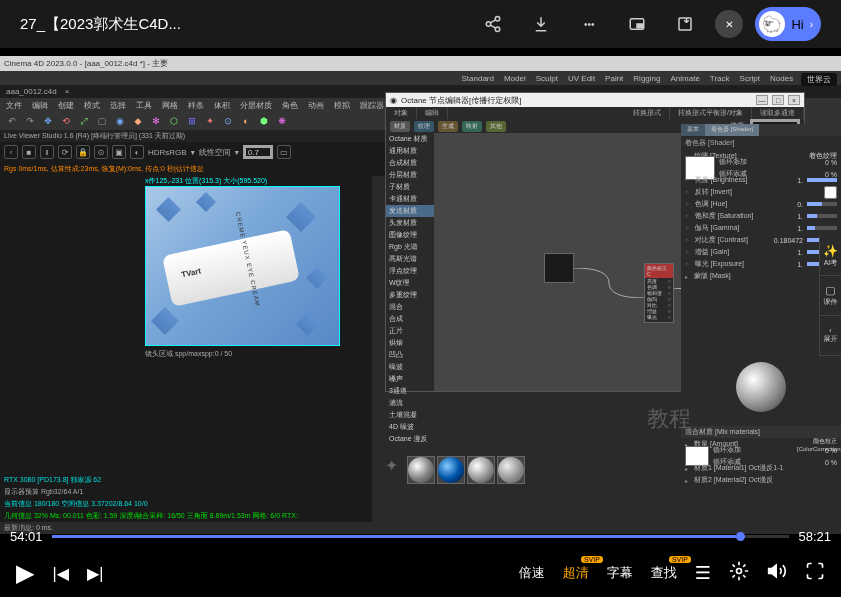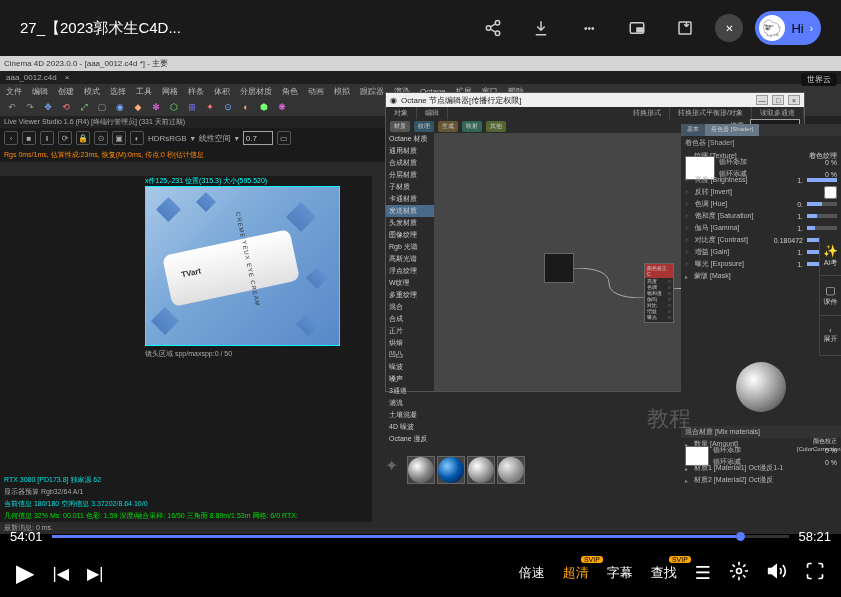--- a/index.html
+++ b/index.html
@@ -1,19 +1,19 @@
 <!DOCTYPE html>
 <html><head>
 <meta charset="utf-8">
 <style>
 *{margin:0;padding:0;box-sizing:border-box;font-family:"Microsoft YaHei",sans-serif}
 body{background:#000;width:841px;height:597px;overflow:hidden;position:relative;color:#ccc;font-size:10px}
 
 
-.header{height:56px;background:#1a1a1a;display:flex;align-items:center;padding:16px 20px;gap:12px}
+.header{height:48px;background:#1a1a1a;display:flex;align-items:center;padding:16px 20px;gap:12px}
 .title{color:#fff;font-size:15px;font-weight:500;flex:1}
 .hdr-icon{width:24px;height:24px;display:flex;align-items:center;justify-content:center;color:#ccc;cursor:pointer;margin:0 6px}
 .hdr-close{width:28px;height:28px;border-radius:50%;background:#444;display:flex;align-items:center;justify-content:center;color:#fff}
 .summary-btn{color:#fff;font-size:14px;padding:4px 8px}
 .avatar-pill{background:#5b7cff;border-radius:20px;padding:4px 8px 4px 4px;display:flex;align-items:center;gap:6px}
 .avatar{width:26px;height:26px;border-radius:50%;background:#fff;display:flex;align-items:center;justify-content:center;font-size:16px}
 .avatar-txt{color:#000000;font-size:13px}
 .chev{color:#fff}
 
 
@@ -28,21 +28,21 @@
 .toolbar{height:18px;background:#333;display:flex;align-items:center;padding:0 4px;gap:2px}
 .tb-icon{width:16px;height:16px;border-radius:2px;display:flex;align-items:center;justify-content:center;font-size:9px}
 .tb-a{color:#999}.tb-b{color:#7af}.tb-c{color:#f77}.tb-d{color:#7f7}.tb-e{color:#fa7}.tb-f{color:#f7f}.tb-g{color:#77f}
 
 
 .lv-bar{height:12px;background:#222;font-size:7px;color:#aaa;padding:1px 4px}
 
 
 .vp-ctrl{height:20px;background:#1a1a1a;display:flex;align-items:center;padding:0 4px;gap:4px;font-size:8px;color:#aaa}
 .vp-btn{width:14px;height:14px;border:1px solid #555;border-radius:2px;display:flex;align-items:center;justify-content:center;color:#aaa}
-.vp-input{background:#1a1a1a;border:1px solid #a3a3a3;color:#ccc;width:30px;height:14px;font-size:8px;padding:0 2px}
+.vp-input{background:#1a1a1a;border:3px solid #a3a3a3;color:#ccc;width:30px;height:14px;font-size:8px;padding:0 2px}
 
 
 .render-status{font-size:7px;color:#ff8800;padding:2px 4px;background:#1a1a1a}
 
 
 .viewport{position:absolute;left:0;top:120px;width:372px;height:340px;background:#1a1a1a}
 .vp-image{position:absolute;left:145px;top:10px;width:195px;height:160px;border:1px solid #0ff}
 .vp-label{position:absolute;left:145px;top:0px;font-size:7px;color:#0ff}
 .vp-footer{position:absolute;left:145px;top:173px;font-size:7px;color:#aaa}
 
@@ -164,20 +164,34 @@
     <div class="avatar">🐑</div>
     <span class="avatar-txt">Hi</span>
     <span class="chev">›</span>
   </div>
 </div>
 
 <div class="app">
   <div class="c4d-titlebar">Cinema 4D 2023.0.0 - [aaa_0012.c4d *] - 主要</div>
   <div class="logo-pill">世界云</div>
 
+  <div class="c4d-menubar">
+    <span style="flex:1"></span>
+    <span>Standard</span>
+    <span>Model</span>
+    <span>Sculpt</span>
+    <span>UV Edit</span>
+    <span>Paint</span>
+    <span>Rigging</span>
+    <span>Animate</span>
+    <span>Track</span>
+    <span>Script</span>
+    <span>Nodes</span>
+    <span>Visualize</span>
+  </div>
 
   <div class="c4d-tabbar">
     <span>aaa_0012.c4d</span>
       <span>×</span>
   </div>
 
   <div class="c4d-menubar">
     <span>文件</span>
     <span>编辑</span>
     <span>创建</span>

